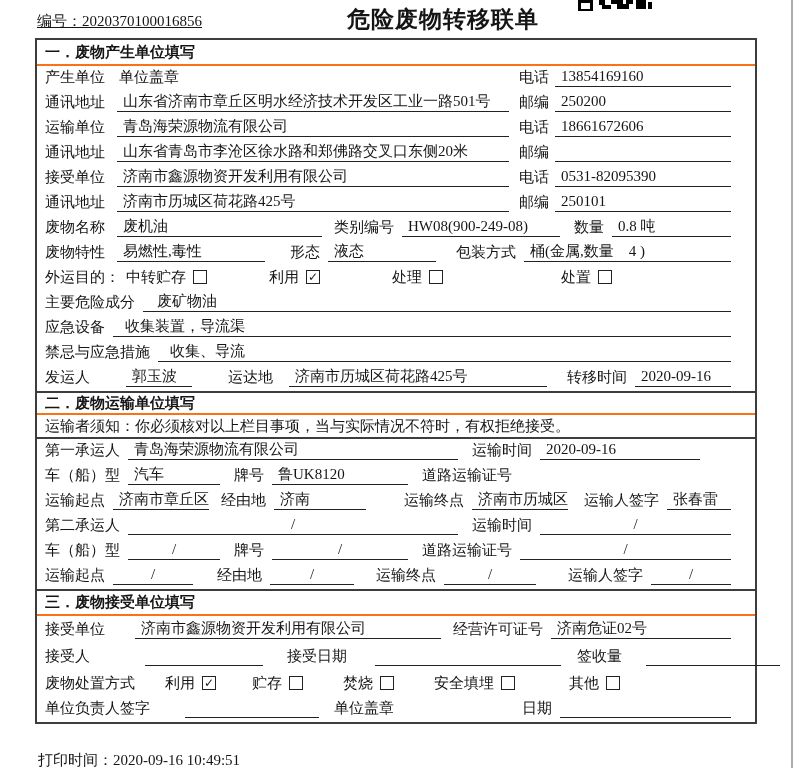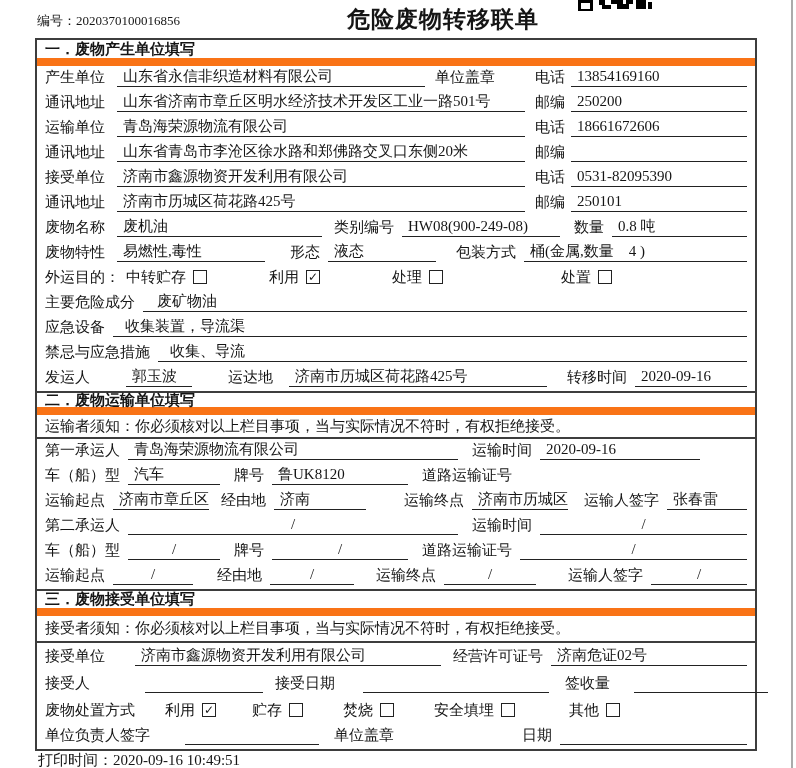--- a/index.html
+++ b/index.html
@@ -1,34 +1,34 @@
 <!DOCTYPE html>
 <html><head>
 <meta charset="utf-8">
 <style>
   * { margin:0; padding:0; box-sizing:border-box; }
   html,body { width:796px; height:768px; background:#ffffff; overflow:hidden; }
   body { font-family:"Liberation Serif","DejaVu Serif",serif; color:#151515; position:relative; }
 
-  .serial { position:absolute; left:37px; top:12px; font-size:13px; white-space:nowrap; }
+  .serial { position:absolute; left:37px; top:12px; font-size:15px; white-space:nowrap;text-decoration:underline; }
   .title  { position:absolute; left:443px; top:4px; transform:translateX(-50%);
             font-size:23px; font-weight:bold; letter-spacing:1px; white-space:nowrap;
             font-family:"Liberation Sans","DejaVu Sans",sans-serif; }
   .qr { position:absolute; left:578px; top:0; }
 
   .tbl { position:absolute; left:35px; top:38px; width:722px; border:2px solid #3d3d3d; background:#fff; }
 
-  .st { font-size:15px; font-weight:bold; padding-left:8px; border-bottom:8px solid #f97316;
+  .st { font-size:15px; font-weight:bold; padding-left:8px; border-bottom:2px solid #f97316;
         font-family:"Liberation Sans","DejaVu Sans",sans-serif; display:flex; align-items:center; }
   .st.h26 { height:26px; } .st.h24 { height:24px; } .st.h27 { height:27px; }
   .bt { border-top:2px solid #3d3d3d; }
 
   .nt { font-size:15px; padding-left:8px; border-bottom:2px solid #3d3d3d; display:flex; align-items:center; }
 
-  .r { display:flex; align-items:flex-end; padding:0 8px 4px 8px; font-size:15px; }
+  .r { display:flex; align-items:flex-end; padding:0 24px 4px 8px; font-size:15px; }
   .h25 { height:25px; } .h24 { height:24px; } .h27 { height:27px; }
 
   .l { white-space:nowrap; height:19px; line-height:19px; flex:0 0 auto; }
   .l0 { width:64px; }
   .u { border-bottom:1.5px solid #222222; height:20px; line-height:18px; white-space:nowrap;
        overflow:hidden; padding-left:6px; flex:0 0 auto; margin-left:8px; }
   .ufx { flex:1 1 auto; }
   .c { text-align:center; padding-left:0; }
   .fx { flex:1 1 auto; height:1px; }
 
@@ -63,21 +63,20 @@
         <rect x="70" y="2" width="4" height="7"></rect>
     </g>
   </svg>
 
   <div class="tbl">
 
     <div class="st h26">一．废物产生单位填写</div>
 
     <div class="r h25">
       <span class="l l0">产生单位</span>
-      <span class="u" style="width:308px">山东省永信非织造材料有限公司</span>
       <span class="l" style="margin-left:10px">单位盖章</span>
       <span class="fx"></span>
       <span class="l">电话</span>
       <span class="u" style="width:176px;margin-left:6px">13854169160</span>
     </div>
 
     <div class="r h25">
       <span class="l l0">通讯地址</span>
       <span class="u ufx" style="margin-right:10px">山东省济南市章丘区明水经济技术开发区工业一路501号</span>
       <span class="l">邮编</span>
@@ -234,33 +233,32 @@
       <span class="u c" style="width:80px">/</span>
       <span class="l" style="margin-left:24px">经由地</span>
       <span class="u c" style="width:84px">/</span>
       <span class="l" style="margin-left:22px">运输终点</span>
       <span class="u c" style="width:92px">/</span>
       <span class="l" style="margin-left:32px">运输人签字</span>
       <span class="u c ufx">/</span>
     </div>
 
     <div class="st h27 bt">三．废物接受单位填写</div>
-    <div class="nt h27">接受者须知：你必须核对以上栏目事项，当与实际情况不符时，有权拒绝接受。</div>
 
     <div class="r h27">
       <span class="l">接受单位</span>
       <span class="u" style="width:306px;margin-left:30px">济南市鑫源物资开发利用有限公司</span>
       <span class="l" style="margin-left:12px">经营许可证号</span>
       <span class="u ufx">济南危证02号</span>
     </div>
 
     <div class="r h27">
       <span class="l">接受人</span>
       <span class="u" style="width:118px;margin-left:55px"></span>
-      <span class="l" style="margin-left:12px">接受日期</span>
+      <span class="l" style="margin-left:24px">接受日期</span>
       <span class="u" style="width:186px;margin-left:28px"></span>
       <span class="l" style="margin-left:16px">签收量</span>
       <span class="u" style="width:134px;margin-left:24px"></span>
       <span class="fx"></span>
     </div>
 
     <div class="r h27">
       <span class="l">废物处置方式</span>
       <span class="opt" style="margin-left:30px">
         <span class="l">利用</span>

